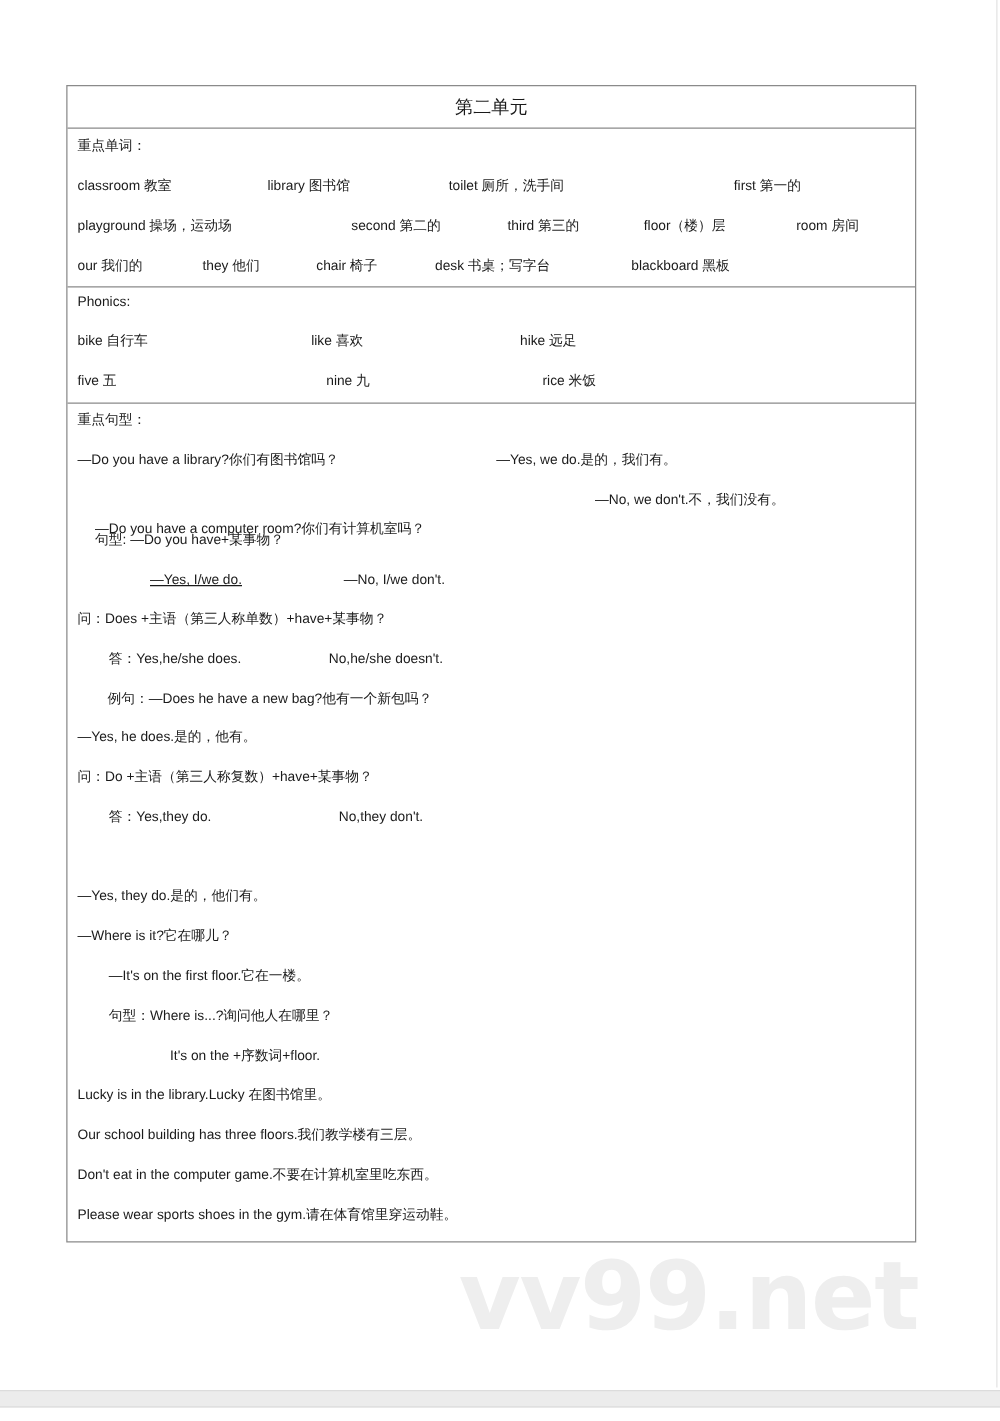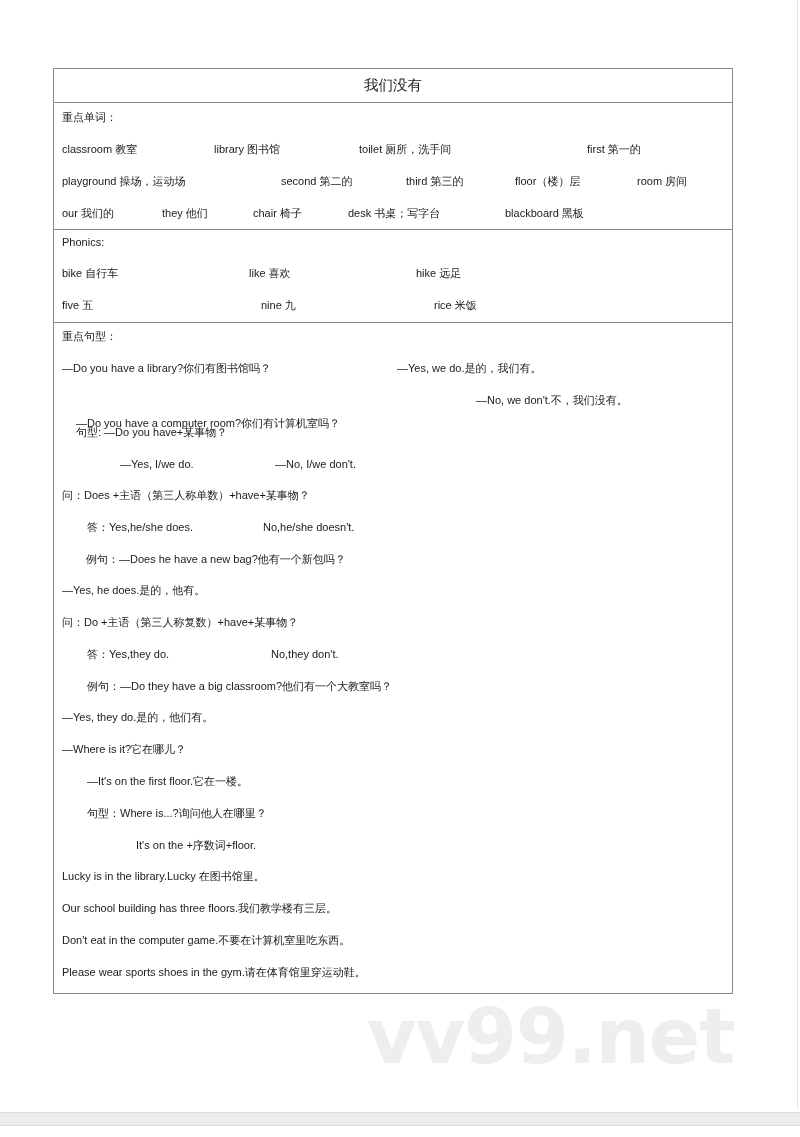--- a/index.html
+++ b/index.html
@@ -34,21 +34,21 @@
     font-weight: bold; font-size: 76px; color: #eeeeee; letter-spacing: -1px;
   }
 </style>
 </head>
 <body>
 
 <div class="page-edge"></div>
 
 <div class="doc-table">
   <div class="row title-row">
-    <span>我们没有</span>
+    <span>第二单元</span>
   </div>
   <div class="row vocab-row" id="vocab">
       <span class="ln" style="left: 8px; top: 5px;">重点单词：</span>
       <span class="ln" style="left: 8px; top: 37px;">classroom 教室</span>
       <span class="ln" style="left: 160px; top: 37px;">library 图书馆</span>
       <span class="ln" style="left: 305px; top: 37px;">toilet 厕所，洗手间</span>
       <span class="ln" style="left: 485px; top: 37px; margin-left: 48px;">first 第一的</span>
       <span class="ln" style="left: 8px; top: 69px;">playground 操场，运动场</span>
       <span class="ln" style="left: 227px; top: 69px;">second 第二的</span>
       <span class="ln" style="left: 352px; top: 69px;">third 第三的</span>
@@ -69,31 +69,30 @@
       <span class="ln" style="left: 207px; top: 66px;">nine 九</span>
       <span class="ln" style="left: 380px; top: 66px;">rice 米饭</span>
     </div>
   <div class="row sent-row" id="sent">
       <span class="ln" style="left: 8px; top: 4px;">重点句型：</span>
       <span class="ln" style="left: 8px; top: 36px;">—Do you have a library?你们有图书馆吗？</span>
       <span class="ln" style="left: 343px; top: 36px;">—Yes, we do.是的，我们有。</span>
       <span class="ln" style="left: 22px; top: 68px; margin-top: 23px;">—Do you have a computer room?你们有计算机室吗？</span>
       <span class="ln" style="left: 422px; top: 68px;">—No, we don't.不，我们没有。</span>
       <span class="ln" style="left: 22px; top: 100px;">句型: —Do you have+某事物？</span>
-      <span class="ln" style="left: 66px; top: 132px;">—Yes, I/we do.</span>
+      <span class="ln" style="left: 66px; top: 132px; text-decoration: underline;">—Yes, I/we do.</span>
       <span class="ln" style="left: 221px; top: 132px;">—No, I/we don't.</span>
       <span class="ln" style="left: 8px; top: 163px;">问：Does +主语（第三人称单数）+have+某事物？</span>
       <span class="ln" style="left: 33px; top: 195px;">答：Yes,he/she does.</span>
       <span class="ln" style="left: 209px; top: 195px;">No,he/she doesn't.</span>
       <span class="ln" style="left: 32px; top: 227px; text-align: center;">例句：—Does he have a new bag?他有一个新包吗？</span>
       <span class="ln" style="left: 8px; top: 258px;">—Yes, he does.是的，他有。</span>
       <span class="ln" style="left: 8px; top: 290px;">问：Do +主语（第三人称复数）+have+某事物？</span>
       <span class="ln" style="left: 33px; top: 322px;">答：Yes,they do.</span>
       <span class="ln" style="left: 181px; top: 322px; margin-left: 36px;">No,they don't.</span>
-      <span class="ln" style="left: 33px; top: 354px;">例句：—Do they have a big classroom?他们有一个大教室吗？</span>
       <span class="ln" style="left: 8px; top: 385px;">—Yes, they do.是的，他们有。</span>
       <span class="ln" style="left: 8px; top: 417px;">—Where is it?它在哪儿？</span>
       <span class="ln" style="left: 33px; top: 449px;">—It's on the first floor.它在一楼。</span>
       <span class="ln" style="left: 33px; top: 481px;">句型：Where is...?询问他人在哪里？</span>
       <span class="ln" style="left: 82px; top: 513px;">It's on the +序数词+floor.</span>
       <span class="ln" style="left: 8px; top: 544px;">Lucky is in the library.Lucky 在图书馆里。</span>
       <span class="ln" style="left: 8px; top: 608px;">Don't eat in the computer game.不要在计算机室里吃东西。</span>
       <span class="ln" style="left: 8px; top: 576px;">Our school building has three floors.我们教学楼有三层。</span>
       <span class="ln" style="left: 8px; top: 640px;">Please wear sports shoes in the gym.请在体育馆里穿运动鞋。</span>
     </div>

